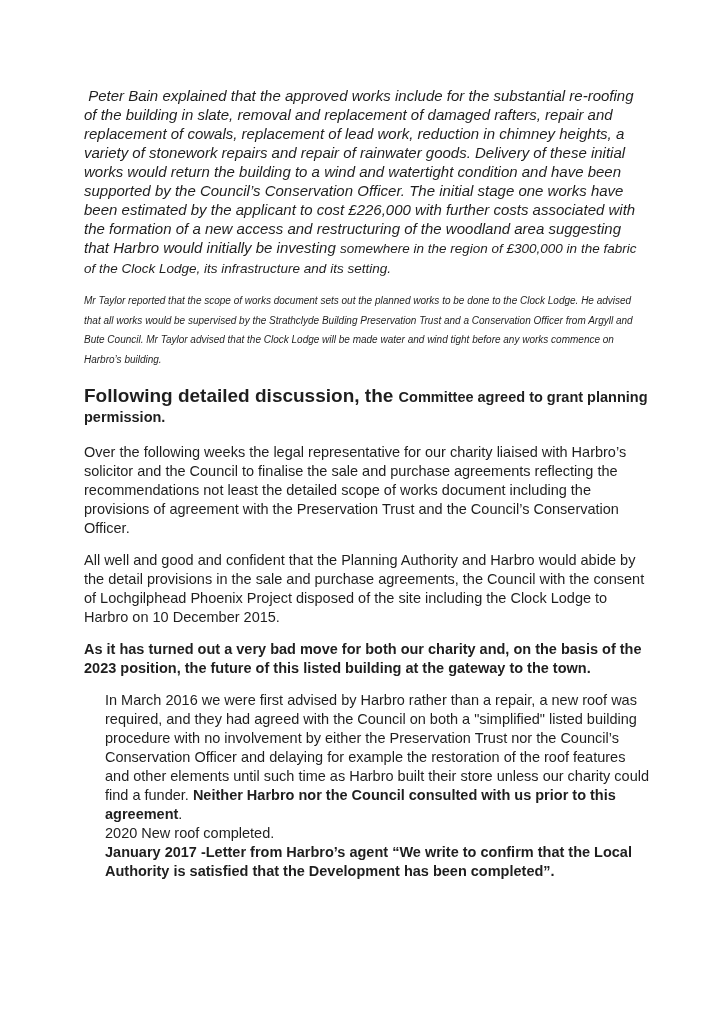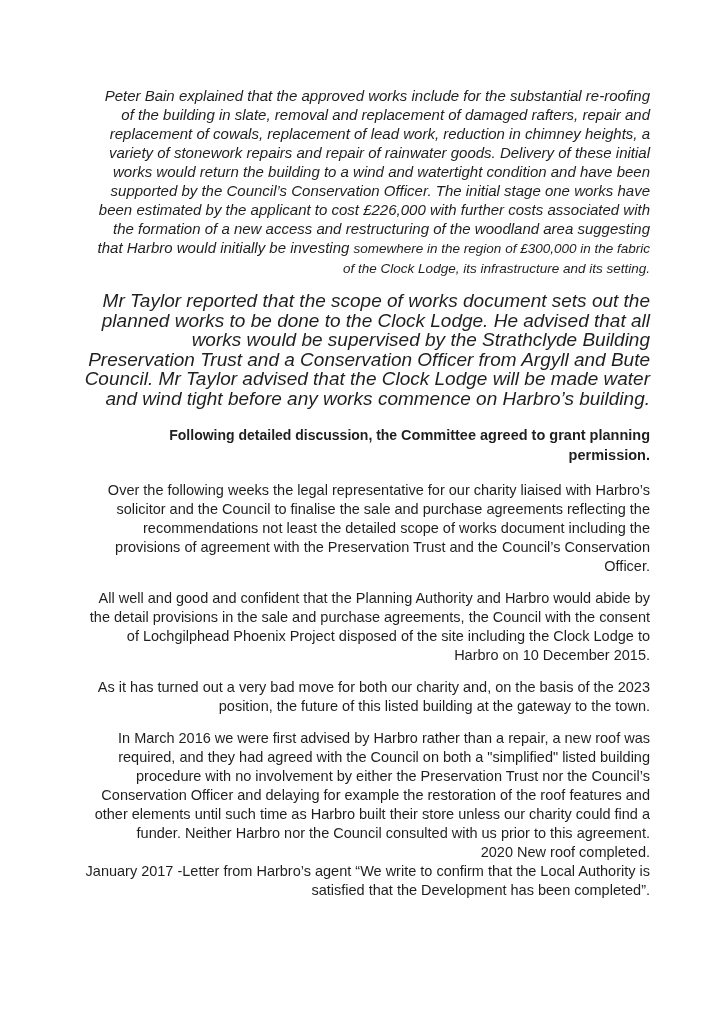--- a/index.html
+++ b/index.html
@@ -15,47 +15,47 @@
   .content {
     position: absolute;
     left: 84px;
     top: 86px;
     width: 566px;
   }
   .para {
     margin: 0 0 13px 0;
     font-size: 14.5px;
     line-height: 19px;
-    text-align: right;
+    text-align: left;
   }
   .prewrap { white-space: pre-wrap; }
   .italic-arial {
     font-style: italic;
     font-size: 15px;
     line-height: 19px;
   }
   .italic-segoe {
     font-style: italic;
     font-size: 13.5px;
   }
   .para-italic-segoe {
     font-style: italic;
-    font-size: 19px;
+    font-size: 10px;
     line-height: 19.5px;
     margin-bottom: 17px;
   }
   .heading {
     margin: 6px 0 16px 0;
     line-height: 20px;
   }
-  .h-large { font-weight: bold; font-size: 14px; }
+  .h-large { font-weight: bold; font-size: 19px; }
   .h-small { font-weight: bold; font-size: 14.5px; }
-  .bold { font-weight: normal; }
+  .bold { font-weight: bold; }
   .mt { margin-top: 5px; }
-  .tight { margin-bottom: 0; }
+  .tight { margin-bottom: 0; margin-left: 21px; }
 </style>
 </head>
 <body>
 
 <div class="page">
   <div class="content">
 
     <p class="para italic-arial prewrap"><span> Peter Bain explained that the approved works include for the substantial re-roofing of the building in slate, removal and replacement of damaged rafters, repair and replacement of cowals, replacement of lead work, reduction in chimney heights, a variety of stonework repairs and repair of rainwater goods. Delivery of these initial works would return the building to a wind and watertight condition and have been supported by the Council’s Conservation Officer. The initial stage one works have been estimated by the applicant to cost £226,000 with further costs associated with the formation of a new access and restructuring of the woodland area suggesting that Harbro would initially be investing </span><span class="italic-segoe">somewhere in the region of £300,000 in the fabric of the Clock Lodge, its infrastructure and its setting.</span></p>
 
 

